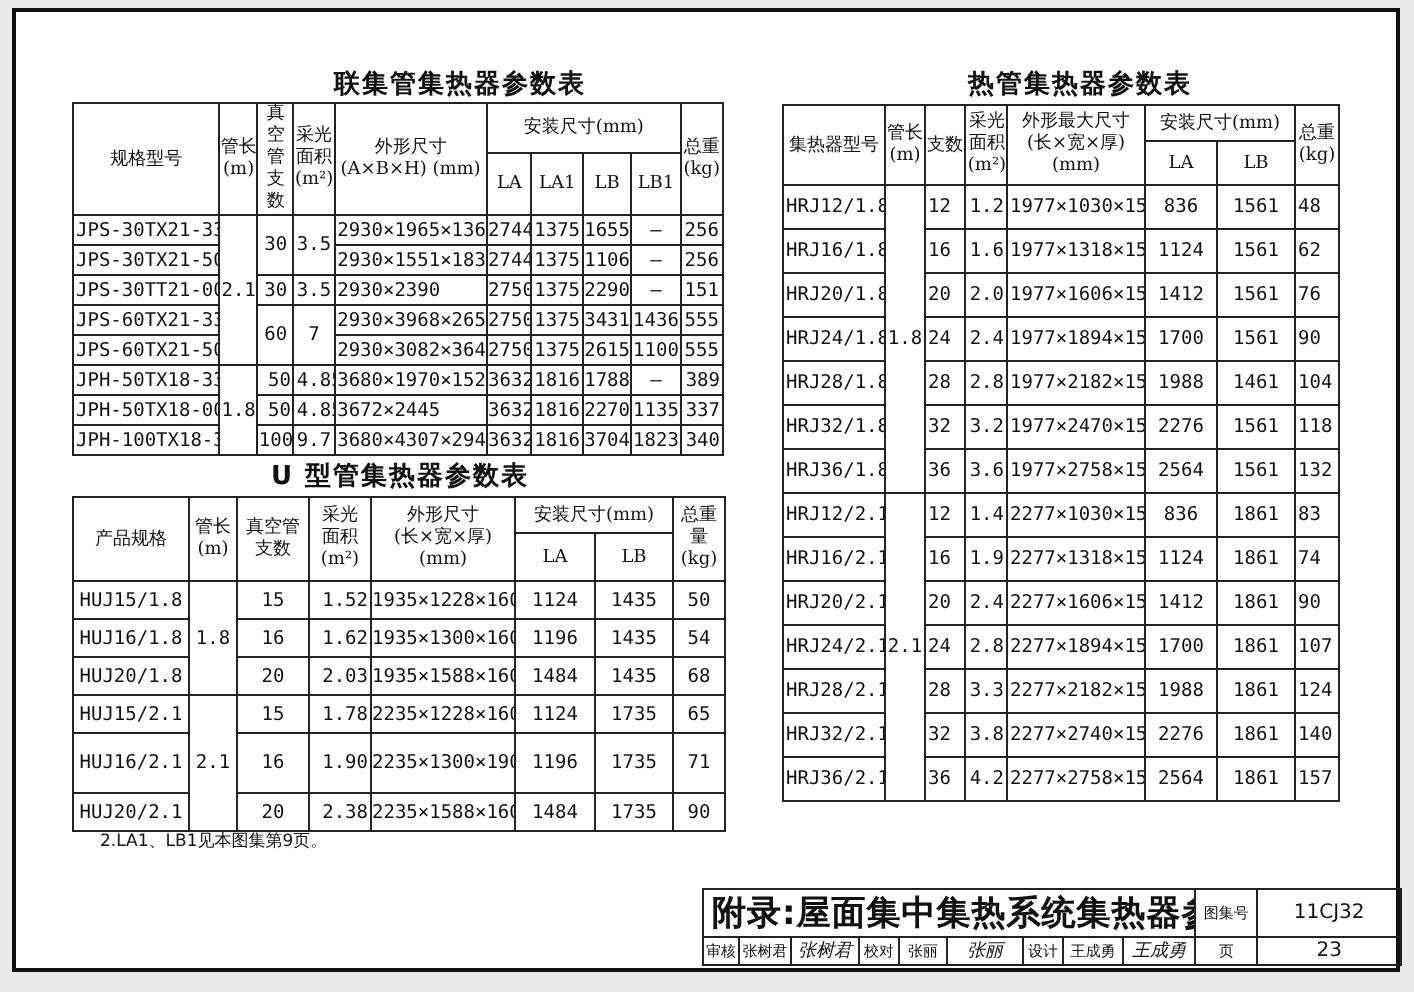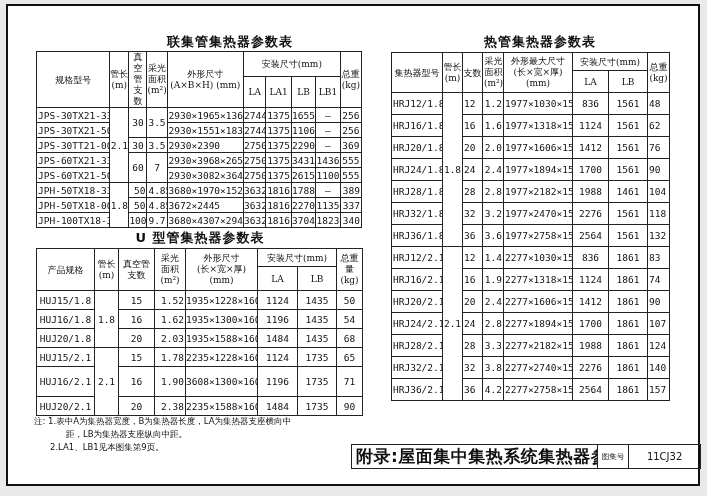--- a/index.html
+++ b/index.html
@@ -105,21 +105,21 @@
   </tr>
   <tr style="height:15px">
     <td class="l">JPS-30TT21-00°</td>
     <td>30</td>
     <td class="l">3.5</td>
     <td class="l">2930×2390</td>
     <td>2750</td>
     <td>1375</td>
     <td>2290</td>
     <td>—</td>
-    <td>369</td>
+    <td>151</td>
   </tr>
   <tr style="height:15px">
     <td class="l">JPS-60TX21-33°</td>
     <td rowspan="2">60</td>
     <td rowspan="2">7</td>
     <td class="l">2930×3968×2658</td>
     <td>2750</td>
     <td>1375</td>
     <td>3431</td>
     <td>1436</td>
@@ -242,40 +242,38 @@
     <td class="r">1.78</td>
     <td>2235×1228×160</td>
     <td>1124</td>
     <td>1735</td>
     <td>65</td>
   </tr>
   <tr style="height:30px">
     <td>HUJ16/2.1</td>
     <td>16</td>
     <td class="r">1.90</td>
-    <td>3608×1300×160</td>
+    <td>2235×1300×190</td>
     <td>1196</td>
     <td>1735</td>
     <td>71</td>
   </tr>
   <tr style="height:19px">
     <td>HUJ20/2.1</td>
     <td>20</td>
     <td class="r">2.38</td>
     <td>2235×1588×160</td>
     <td>1484</td>
     <td>1735</td>
     <td>90</td>
   </tr>
 </tbody>
   </table>
 
 <div class="notes">
-  <div><span>注:</span> <span>1.表中A为集热器宽度，B为集热器长度，LA为集热器支座横向中</span></div>
-  <div style="padding-left:32px"><span>距，LB为集热器支座纵向中距。</span></div>
   <div style="padding-left:16px"><span>2.LA1、LB1见本图集第9页。</span></div>
 </div>
 
 <div class="title" style="left:440px;top:33px;width:200px;">热管集热器参数表</div>
 <table class="outer" style="left:391px;top:52px;width:278px;">
   <colgroup>
     <col style="width:51px">
       <col style="width:20px">
       <col style="width:20px">
       <col style="width:21px">
@@ -450,14 +448,27 @@
       <col style="width:36px">
     <col style="width:31px">
       <col style="width:72px">
   </colgroup>
   <tbody>
       <tr style="height:22px">
     <td colspan="9" class="tb-main">附录:屋面集中集热系统集热器参数表</td>
     <td class="tb-small">图集号</td>
     <td style="font-size:10px">11CJ32</td>
   </tr>
+  <tr style="height:12px">
+    <td class="tb-small">审核</td>
+    <td class="tb-small">张树君</td>
+    <td class="sig">张树君</td>
+    <td class="tb-small">校对</td>
+    <td class="tb-small">张丽</td>
+    <td class="sig">张丽</td>
+    <td class="tb-small">设计</td>
+    <td class="tb-small">王成勇</td>
+    <td class="sig">王成勇</td>
+    <td class="tb-small">页</td>
+    <td style="font-size:10px">23</td>
+  </tr>
 </tbody>
   </table>
 
 </body></html>

